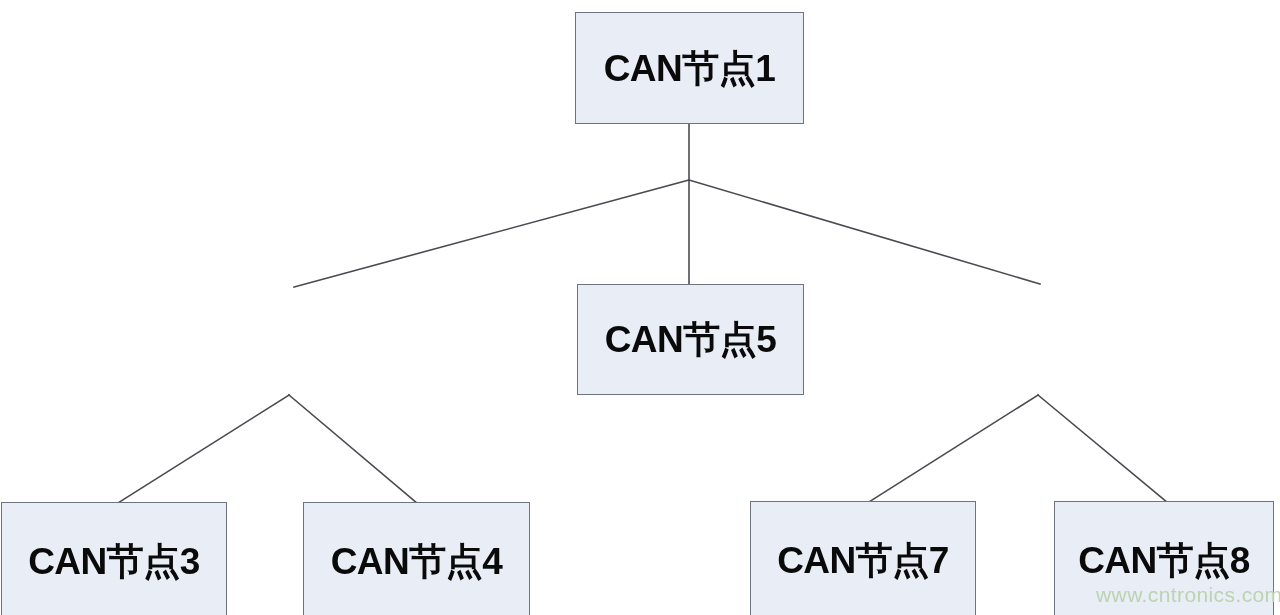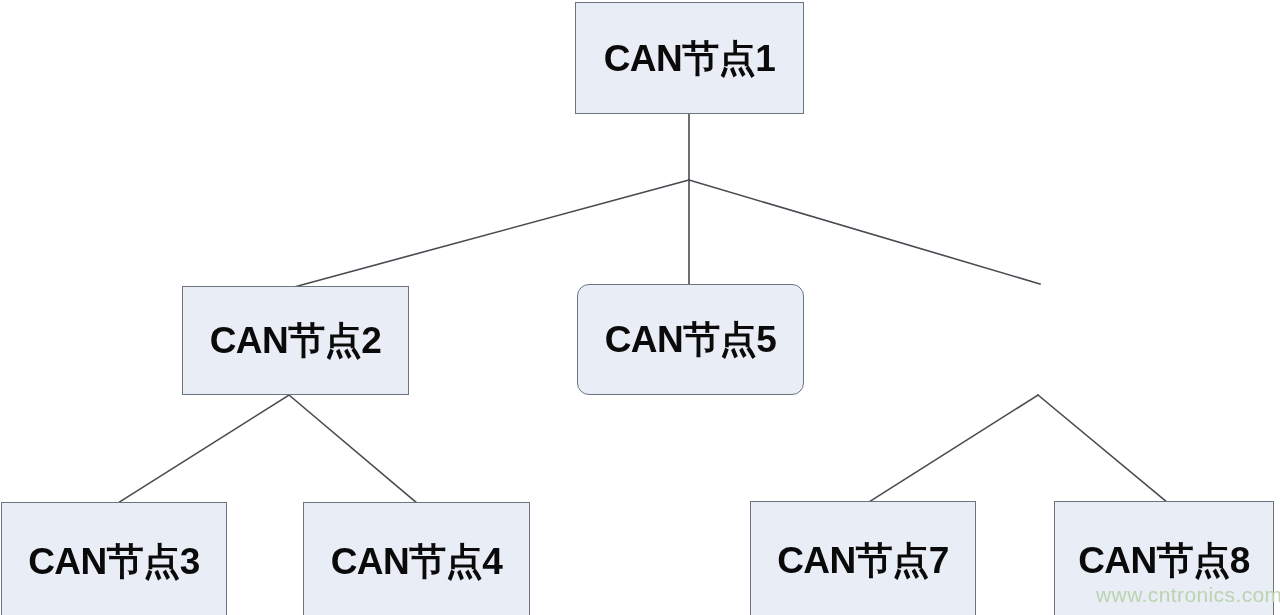--- a/index.html
+++ b/index.html
@@ -41,24 +41,24 @@
     font-family: "Liberation Sans", "DejaVu Sans", sans-serif;
     font-weight: bold;
     font-size: 37px;
     line-height: 1;
     color: #0a0a0a;
     letter-spacing: -0.5px;
     white-space: nowrap;
     -webkit-font-smoothing: antialiased;
   }
   
-  #node-1 { left: 575px; top: 2px;   width: 229px; height: 112px; }
+  #node-1 { left: 575px; top: 12px;   width: 229px; height: 112px; }
   
   #node-2 { left: 182px; top: 286px; width: 227px; height: 109px; }
-  #node-5 { left: 577px; top: 284px; width: 227px; height: 111px; border-radius: 12px; }
+  #node-5 { left: 577px; top: 284px; width: 227px; height: 111px; }
   #node-6 { left: 929px; top: 283px; width: 226px; height: 112px; }
   
   #node-3 { left: 1px;    top: 502px; width: 226px; height: 118px; }
   #node-4 { left: 303px;  top: 502px; width: 227px; height: 118px; }
   #node-7 { left: 750px;  top: 501px; width: 226px; height: 119px; }
   #node-8 { left: 1054px; top: 501px; width: 220px; height: 119px; }
   #watermark {
     position: absolute;
     left: 1096px;
     top: 583px;
@@ -93,23 +93,20 @@
       <path d="M 1038 395 L 869 502"></path>
 
       <path d="M 1038 395 L 1167 502"></path>
     </g>
   </svg>
 
   <div class="node-box" id="node-1">
     <span class="node-label">CAN节点1</span>
   </div>
 
-  <div class="node-box" id="node-2">
-    <span class="node-label">CAN节点2</span>
-  </div>
 
   <div class="node-box" id="node-5">
     <span class="node-label">CAN节点5</span>
   </div>
 
 
   <div class="node-box" id="node-3">
     <span class="node-label">CAN节点3</span>
   </div>
 

